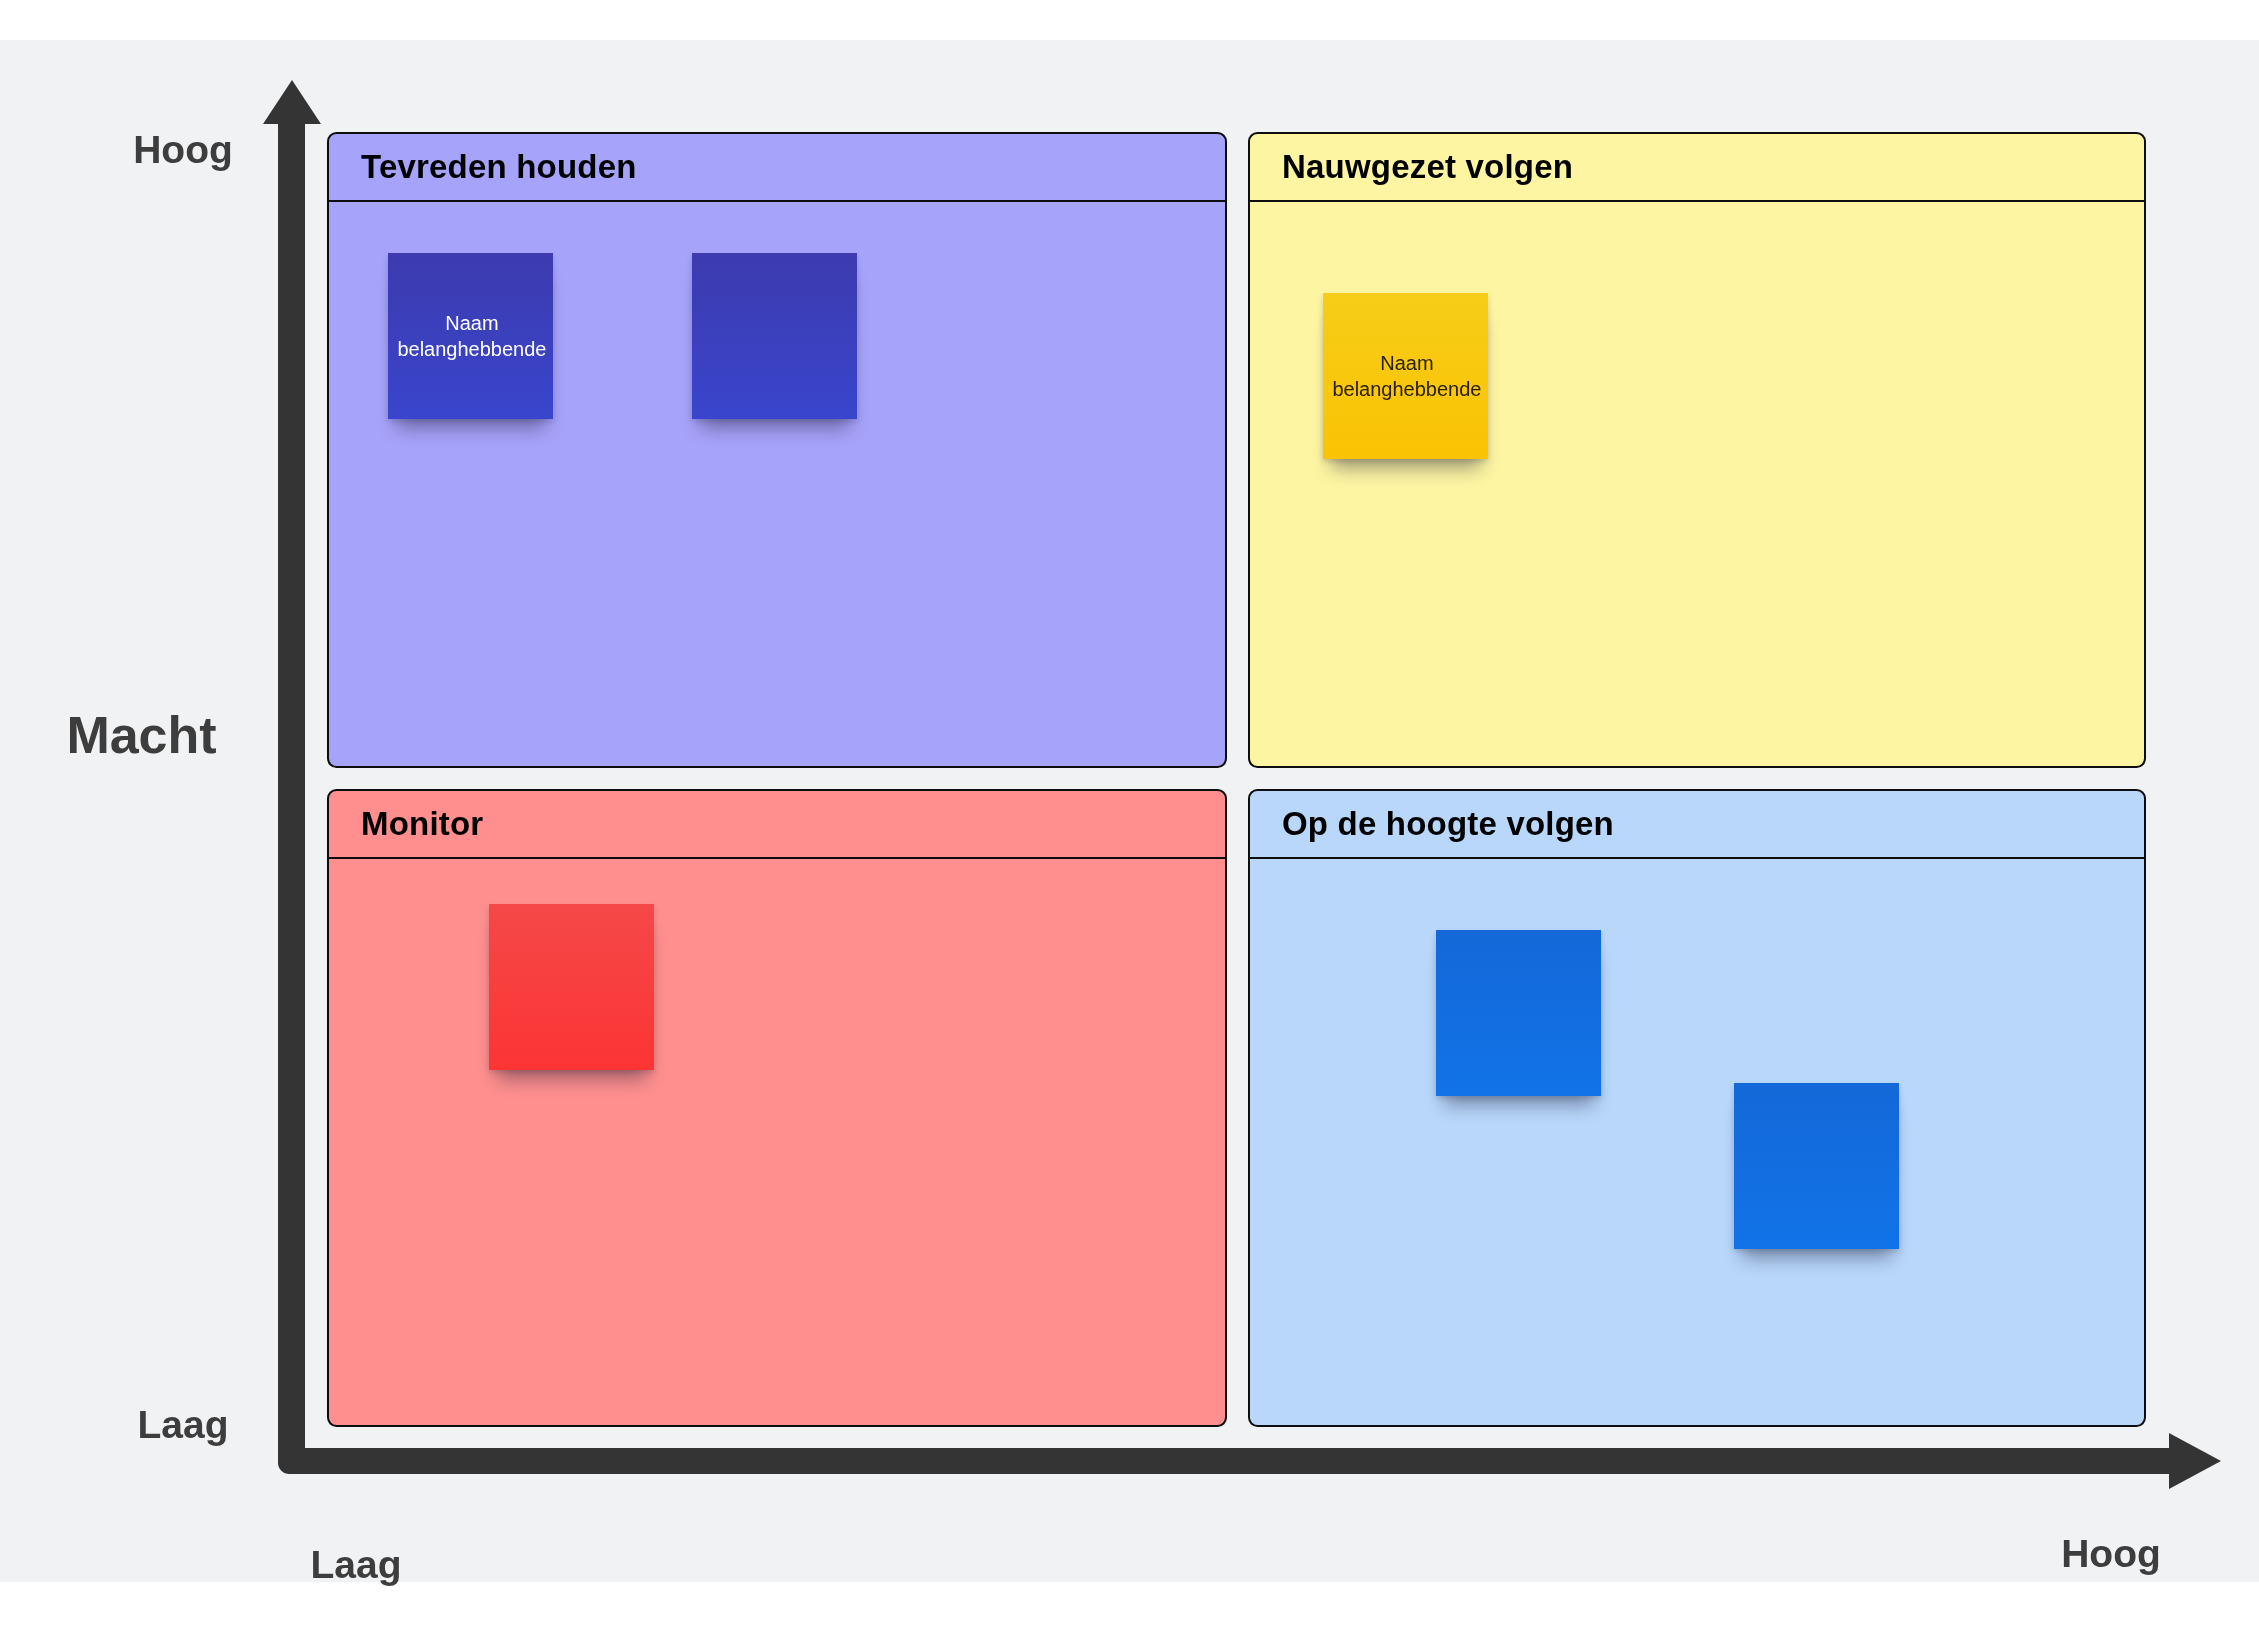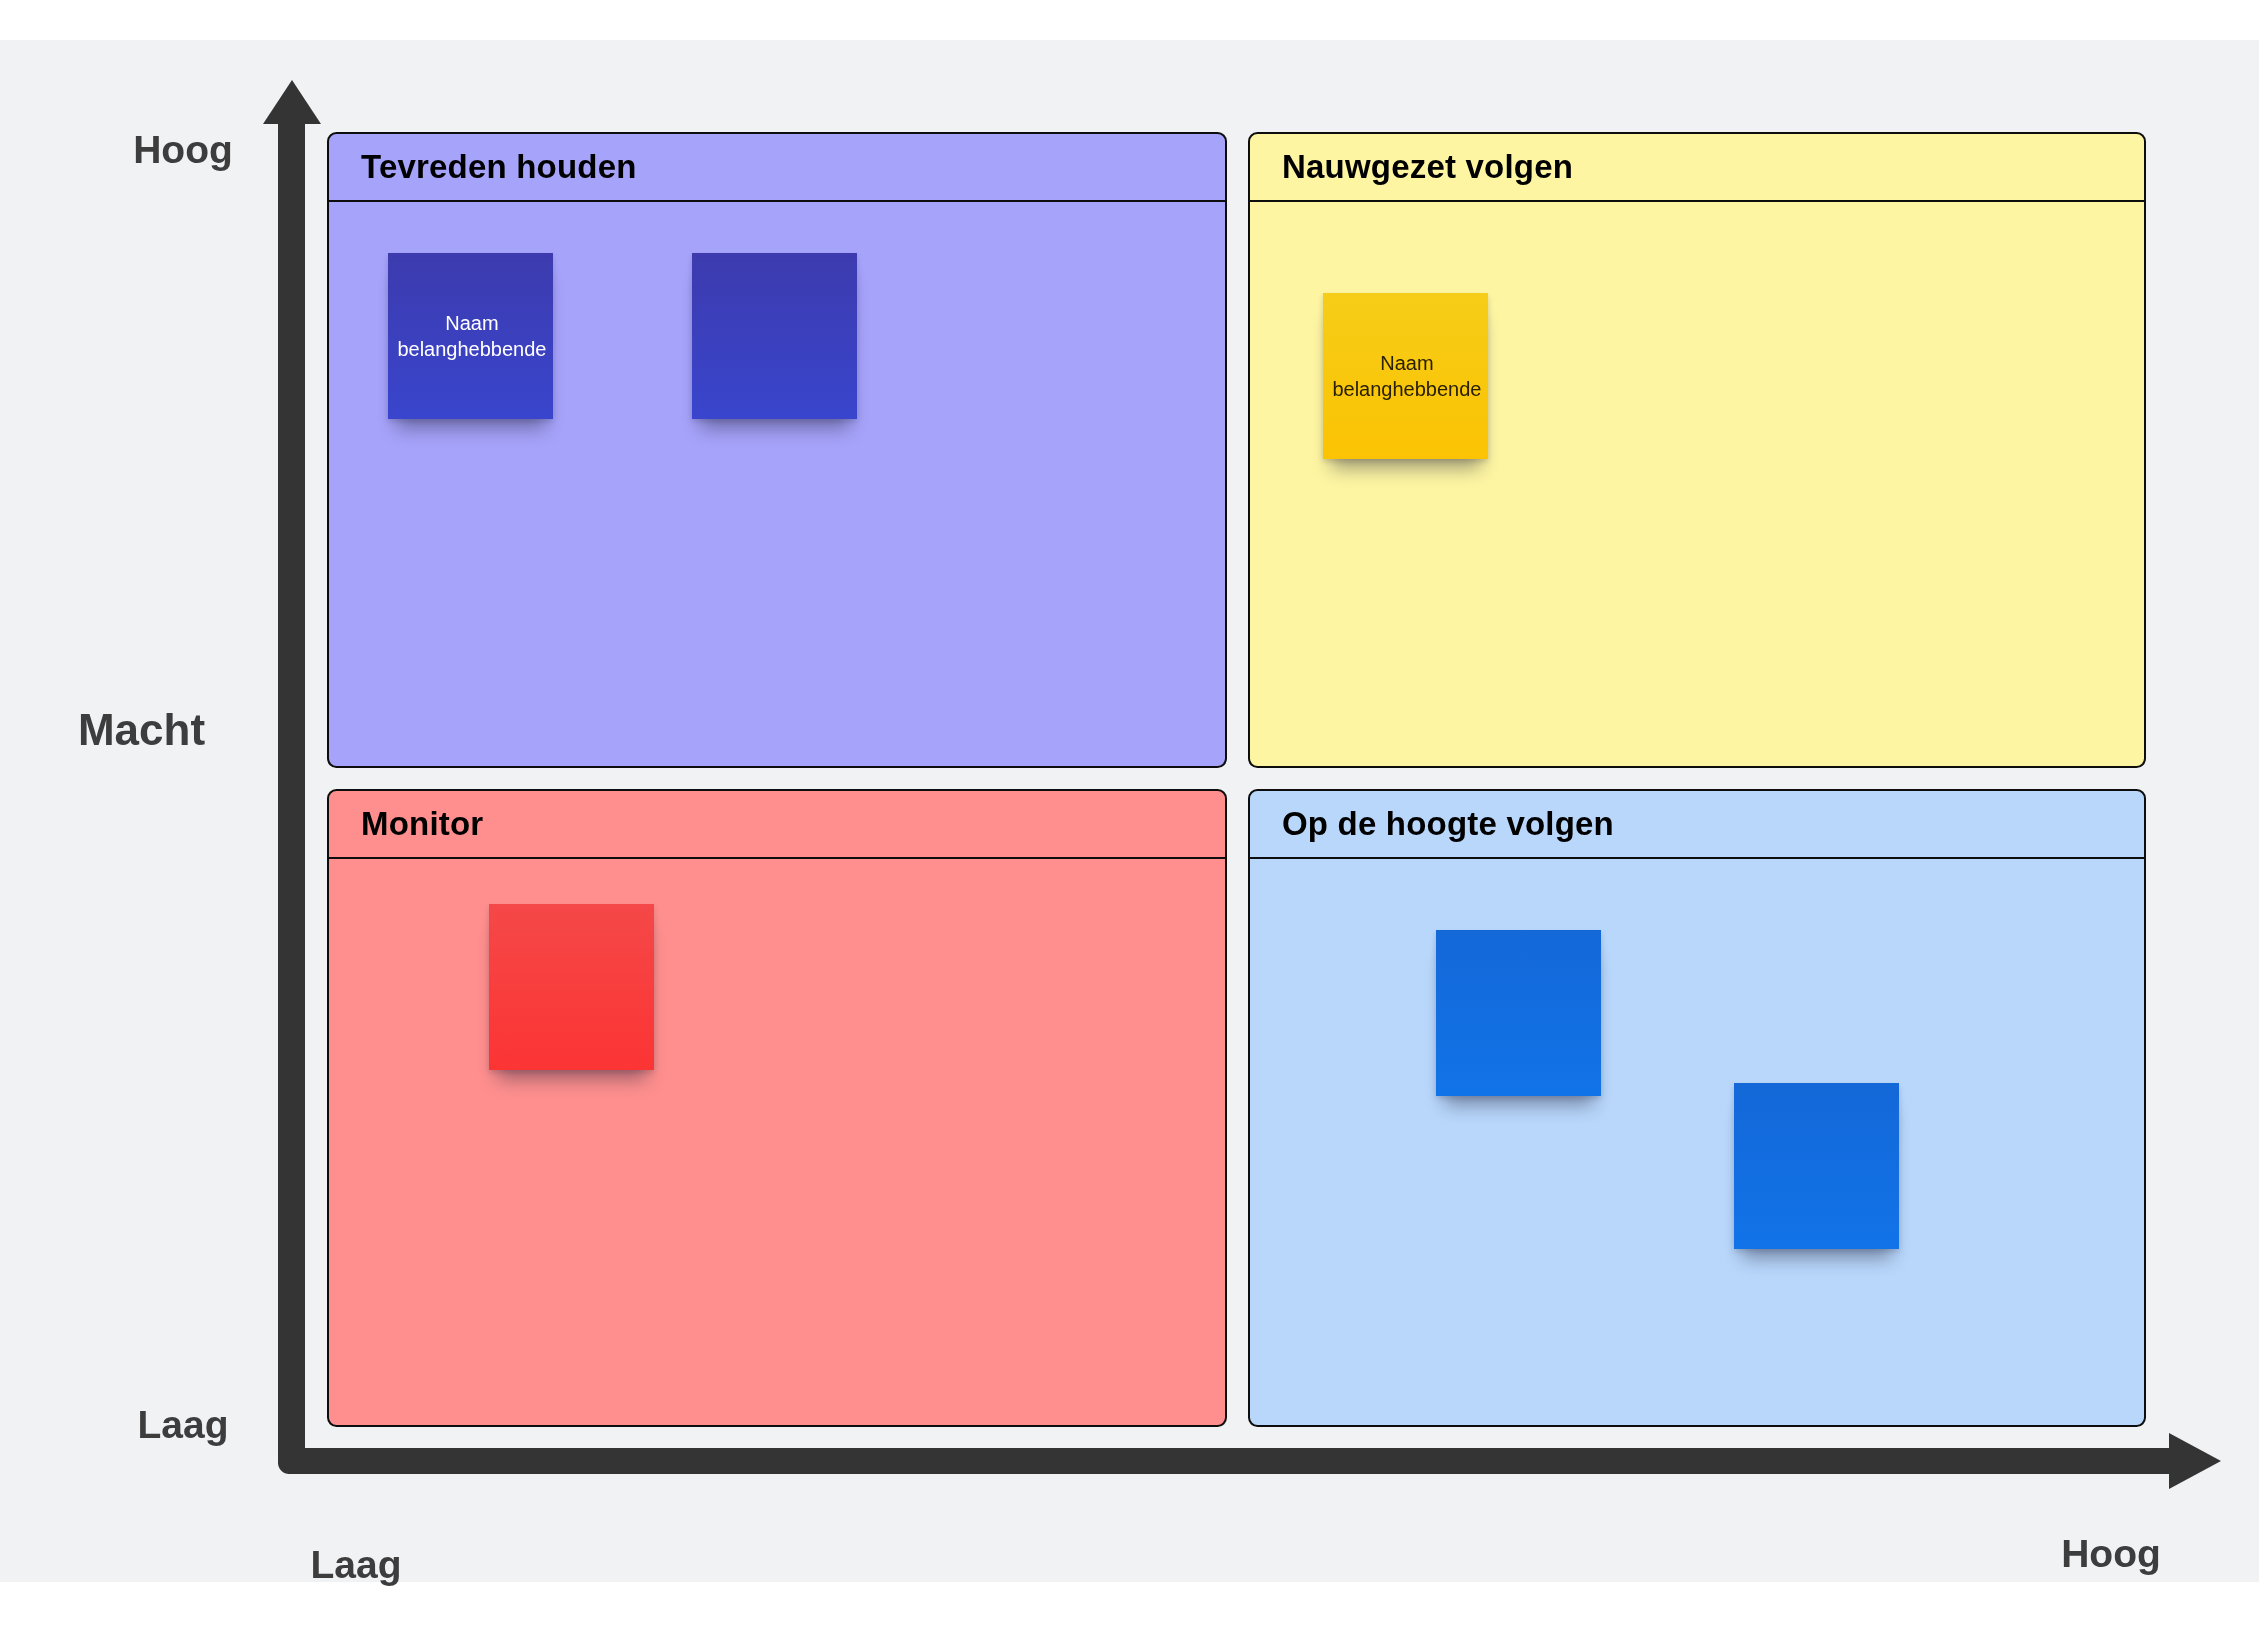--- a/index.html
+++ b/index.html
@@ -14,21 +14,21 @@
   .y-arrowhead{position:absolute;left:263px;top:40px;width:0;height:0;
       border-left:29px solid transparent;border-right:29px solid transparent;
       border-bottom:44px solid #343434;}
   .x-arrowhead{position:absolute;left:2169px;top:1393px;width:0;height:0;
       border-top:28px solid transparent;border-bottom:28px solid transparent;
       border-left:52px solid #343434;}
 
   
   .axis-label{position:absolute;color:#3d3d3d;font-weight:bold;text-align:center;white-space:nowrap;}
   .lbl-hoog-top{left:89px;top:88px;width:188px;font-size:39px;}
-  .lbl-macht{left:19px;top:665px;width:245px;font-size:44px;}
+  .lbl-macht{left:19px;top:665px;width:245px;font-size:52px;}
   .lbl-laag-left{left:89px;top:1363px;width:188px;font-size:39px;}
   .lbl-laag-bottom{left:262px;top:1503px;width:188px;font-size:39px;}
   .lbl-interesse{left:1111px;top:1513px;width:282px;font-size:52px;color:#373737;}
   .lbl-hoog-right{left:2017px;top:1492px;width:188px;font-size:39px;}
 
   
   .quadrant{position:absolute;border:2.8px solid #0d0d0d;border-radius:9.4px;box-sizing:border-box;}
   .quadrant-header{position:absolute;left:0;top:0;right:0;height:66px;
       border-bottom:2.8px solid #0d0d0d;display:flex;align-items:center;padding-left:32px;box-sizing:content-box;}
   .quadrant-title{font-size:33px;font-weight:bold;color:#000000;letter-spacing:0.2px;}

